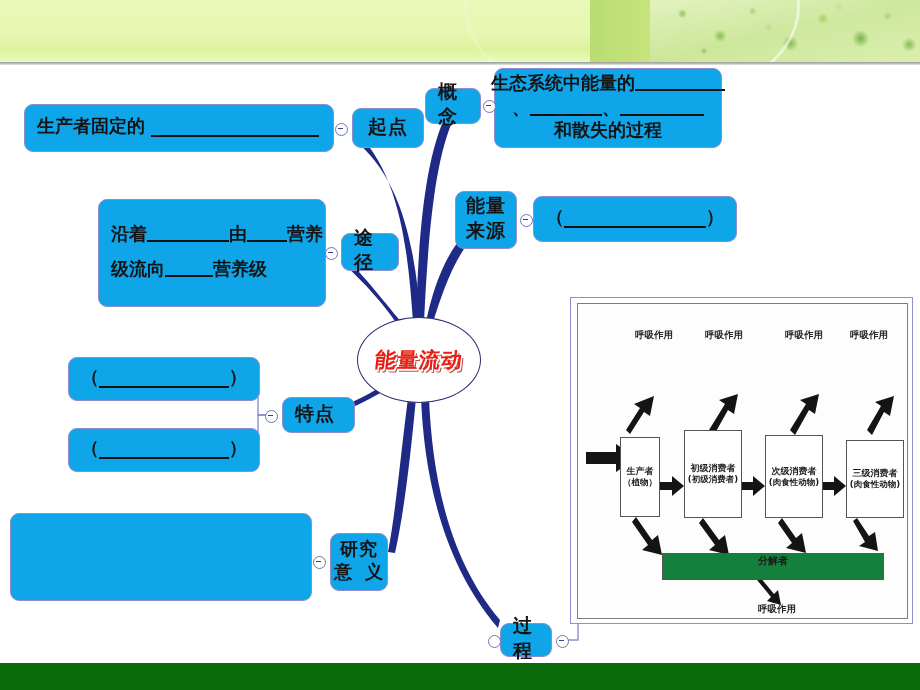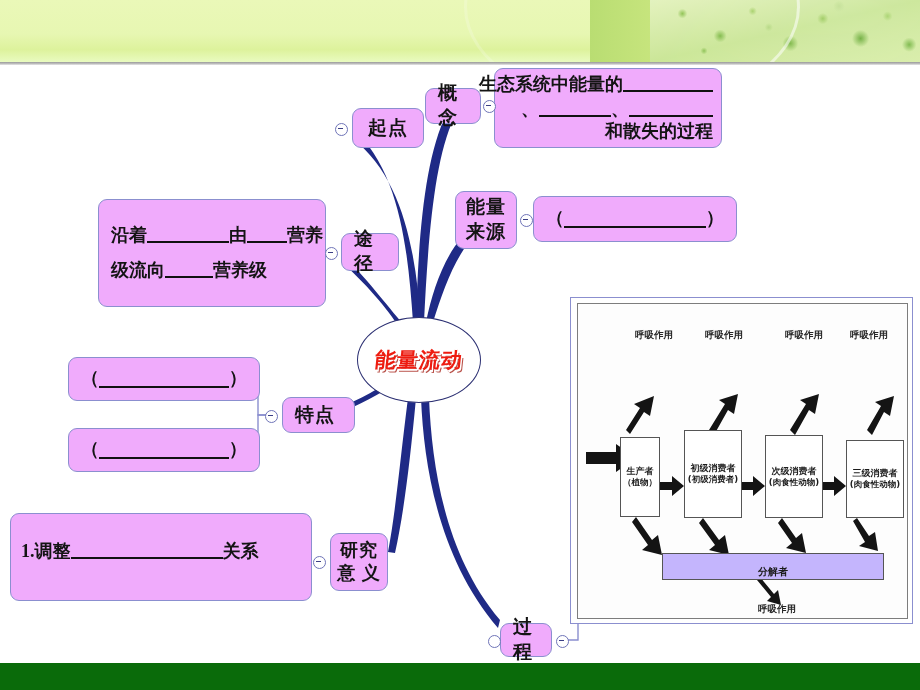--- a/index.html
+++ b/index.html
@@ -69,25 +69,25 @@
     width: 920px; height: 27px;
     background: #0a6b0a;
   }
 
   
   .node {
     position: absolute;
     box-sizing: border-box;
     border: 1.4px solid #8b8fcf;
     border-radius: 9px;
-    background: #f0abfc;
+    background: #0ea5e9;
     color: #141414;
     display: flex;
     align-items: center;
-    font-family: Liberation Serif, serif;
+    font-family: Liberation Mono, monospace;
     font-weight: 700;
     line-height: 1.3;
     box-shadow: 0 0 0 0 rgba(0,0,0,0);
   }
   .node.center-text { justify-content: center; text-align: center; }
   .node.pad { padding: 0 12px; }
 
   .lbl {
     font-size: 19px;
     letter-spacing: 1px;
@@ -188,22 +188,22 @@
     font-weight: 700;
     color: #1b1b1b;
     line-height: 1.25;
     padding: 1px;
   }
   .fig-box .l2 { font-size: 8.5px; }
   .fig-decomp {
     position: absolute;
     box-sizing: border-box;
     border: 1.4px solid #555;
-    background: #c4b5fd;
-    display: flex; align-items: flex-end; justify-content: center;
+    background: #15803d;
+    display: flex; align-items: flex-start; justify-content: center;
     font-size: 10px; font-weight: 700; color: #1b1b1b;
   }
   svg.fig-arrows { position: absolute; left: 0; top: 0; width: 331px; height: 316px; }
 </style>
 </head>
 <body>
 
 <div id="slide">
 
   <div class="banner">
@@ -233,26 +233,30 @@
   </svg>
 
   <div class="center-node">
     <span class="center-title">能量流动</span>
   </div>
 
   <div class="node pad" style="left:352px; top:108px; width:72px; height:40px; justify-content:center;">
     <span class="lbl">起点</span>
   </div>
   <div class="toggle" style="left:335px; top:123px;"></div>
+  <div class="node pad" style="left:24px; top:104px; width:310px; height:48px;">
+    <span class="body-text">生产者固定的</span>
+    <span class="blank" style="width:168px; margin-left:6px;"></span>
+  </div>
 
   <div class="node pad" style="left:425px; top:88px; width:56px; height:36px; justify-content:center;">
     <span class="lbl">概念</span>
   </div>
   <div class="toggle" style="left:483px; top:100px;"></div>
-  <div class="node" style="left:494px; top:68px; width:228px; height:80px; flex-direction:column; align-items:flex-end; justify-content:center; padding:0 8px;">
+  <div class="node" style="left:494px; top:68px; width:228px; height:80px; flex-direction:column; align-items:center; justify-content:center; padding:0 8px;">
     <div style="white-space:nowrap;">
       <span class="body-text">生态系统中能量的</span><span class="blank" style="width:90px;"></span>
     </div>
     <div style="white-space:nowrap; margin-top:2px;">
       <span class="body-text">、</span><span class="blank" style="width:72px;"></span><span class="body-text">、</span><span class="blank" style="width:84px;"></span>
     </div>
     <div style="white-space:nowrap; margin-top:-2px;">
       <span class="body-text">和散失的过程</span>
     </div>
   </div>
@@ -299,23 +303,20 @@
       <span class="blank" style="width:138px;"></span>
       <span class="body-text">）</span>
   </div>
 
   <div class="node center-text" style="left:330px; top:533px; width:58px; height:58px; justify-content:center;">
     <span class="lbl" style="text-align:center; font-size:18px;">研究
 意 义</span>
   </div>
   <div class="toggle" style="left:313px; top:556px;"></div>
   <div class="node" style="left:10px; top:513px; width:302px; height:88px; flex-direction:column; align-items:flex-start; justify-content:center; padding:0 10px;">
-    <div style="white-space:nowrap; margin-bottom:10px;">
-      <span class="body-text">1.调整</span><span class="blank" style="width:152px;"></span><span class="body-text">关系</span>
-    </div>
   </div>
 
   <div class="node pad" style="left:500px; top:623px; width:52px; height:34px; justify-content:center;">
     <span class="lbl">过程</span>
   </div>
   <div class="toggle plain" style="left:488px; top:635px;"></div>
   <div class="toggle" style="left:556px; top:635px;"></div>
   <svg class="links" viewBox="0 0 920 690">
     <path d="M 567 640 L 578 640 L 578 624" fill="none" stroke="#8b8fcf" stroke-width="1.4"></path>
   </svg>

